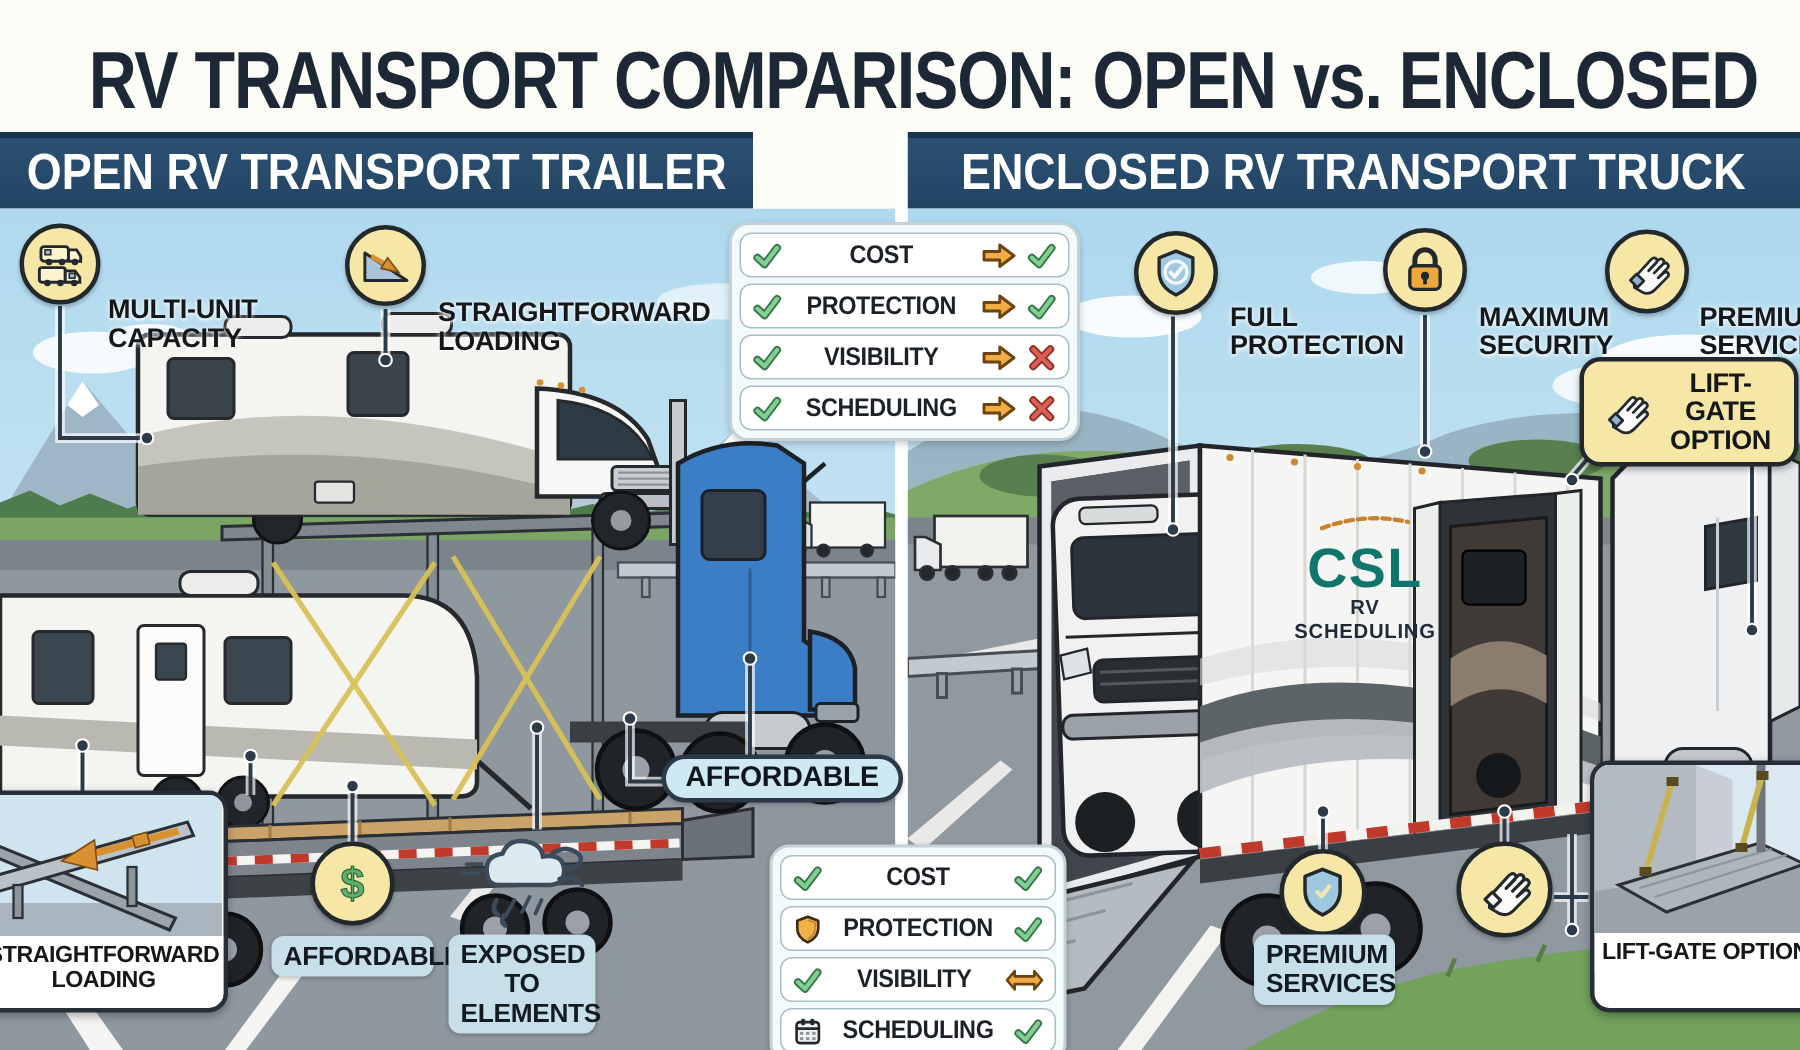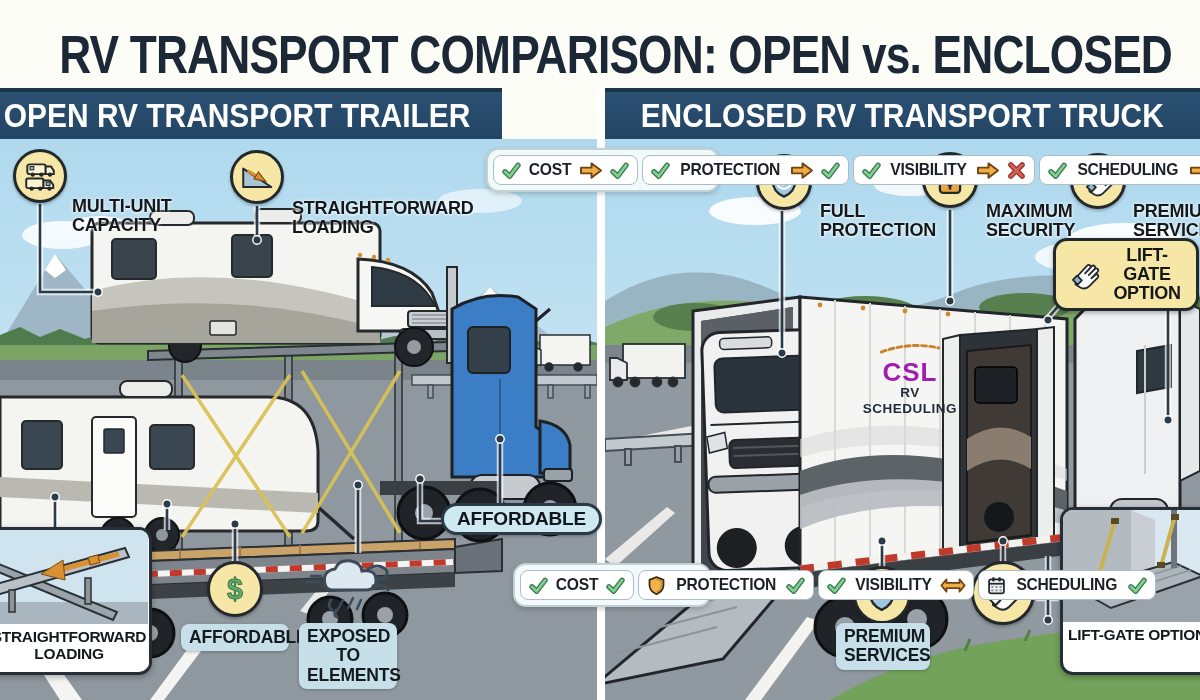--- a/index.html
+++ b/index.html
@@ -18,21 +18,21 @@
   #divider{left:597px;top:88px;width:8px;height:612px;background:#ffffff;z-index:4;}
   
   .circle-badge{background:#f6e7a6;border:3px solid #23282c;border-radius:50%;box-sizing:border-box;
                 display:flex;align-items:center;justify-content:center;z-index:10;
                 box-shadow:0 2px 3px rgba(0,0,0,.25);}
   .circle-badge svg{width:72%;height:72%;}
   .feature-label{z-index:10;font-weight:700;font-size:18px;line-height:1.07;color:#15181b;
                  letter-spacing:-.2px;text-shadow:0 0 4px rgba(255,255,255,.85),0 1px 2px rgba(255,255,255,.7);margin-top:44px;}
   
   .cmp-table{z-index:11;background:#f3fafb;border:2px solid #c2d2d6;border-radius:13px;padding:5px;
-             display:flex;flex-direction:row;gap:4px;box-sizing:border-box;
+             display:flex;flex-direction:column;gap:4px;box-sizing:border-box;
              box-shadow:0 2px 5px rgba(0,0,0,.2);}
   .cmp-row{background:#ffffff;border:1.5px solid #aabfc5;border-radius:8px;height:28px;
            display:flex;align-items:center;padding:0 7px;gap:5px;}
   .cmp-row .ic{width:21px;height:21px;flex:0 0 auto;display:flex;}
   .cmp-row .ic svg{width:100%;height:100%;}
   .cmp-row .ic.wide{width:26px;}
   .cmp-label{flex:1;text-align:center;font-weight:700;font-size:17px;color:#1b2126;
              letter-spacing:-.3px;transform:scaleX(.92);white-space:nowrap;}
   
   .tag-blue{z-index:10;background:#c6dfe9;border-radius:8px;font-weight:700;font-size:17.5px;color:#131a20;
@@ -48,34 +48,34 @@
                    letter-spacing:-.3px;width:92px;}
   .tag-yellow svg{width:36px;height:36px;flex:0 0 auto;}
   
   .inset{z-index:10;background:#ffffff;border:3.5px solid #262f38;border-radius:13px;overflow:hidden;
          box-sizing:border-box;box-shadow:0 2px 6px rgba(0,0,0,.3);}
   .inset svg{display:block;}
   .inset-caption{font-weight:700;font-size:15.5px;text-align:center;color:#15181b;line-height:1.12;
                  padding:4px 2px 5px;letter-spacing:-.3px;background:#fff;}
   
   #trailer-logo{z-index:9;width:110px;text-align:center;}
-  #trailer-logo .l1{font-size:26px;font-weight:700;color:#a21caf;letter-spacing:1px;line-height:1;}
+  #trailer-logo .l1{font-size:37px;font-weight:700;color:#0f766e;letter-spacing:1px;line-height:1;}
   #trailer-logo .l2{font-size:13.5px;font-weight:700;color:#1e2a38;letter-spacing:.5px;line-height:1.2;}
   .icon-free{z-index:10;}
 </style>
 </head>
 <body>
 
 <div id="stage">
 
   <div class="abs" id="title-band">
     <div class="t">RV TRANSPORT COMPARISON: OPEN vs. ENCLOSED</div>
   </div>
 
-  <div class="abs panel-header" style="left:0;width:502px;justify-content:flex-end;">
+  <div class="abs panel-header" style="left:0;width:502px;">
     <div class="t">OPEN RV TRANSPORT TRAILER</div>
   </div>
   <div class="abs panel-header" style="left:605px;width:595px;">
     <div class="t">ENCLOSED RV TRANSPORT TRUCK</div>
   </div>
 
   <svg class="abs" style="left:0;top:139px;z-index:1;" width="597" height="561" viewBox="0 0 597 561">
     <defs>
       <linearGradient id="skyL" x1="0" y1="0" x2="0" y2="1">
         <stop offset="0" stop-color="#b0d9ee"></stop>

